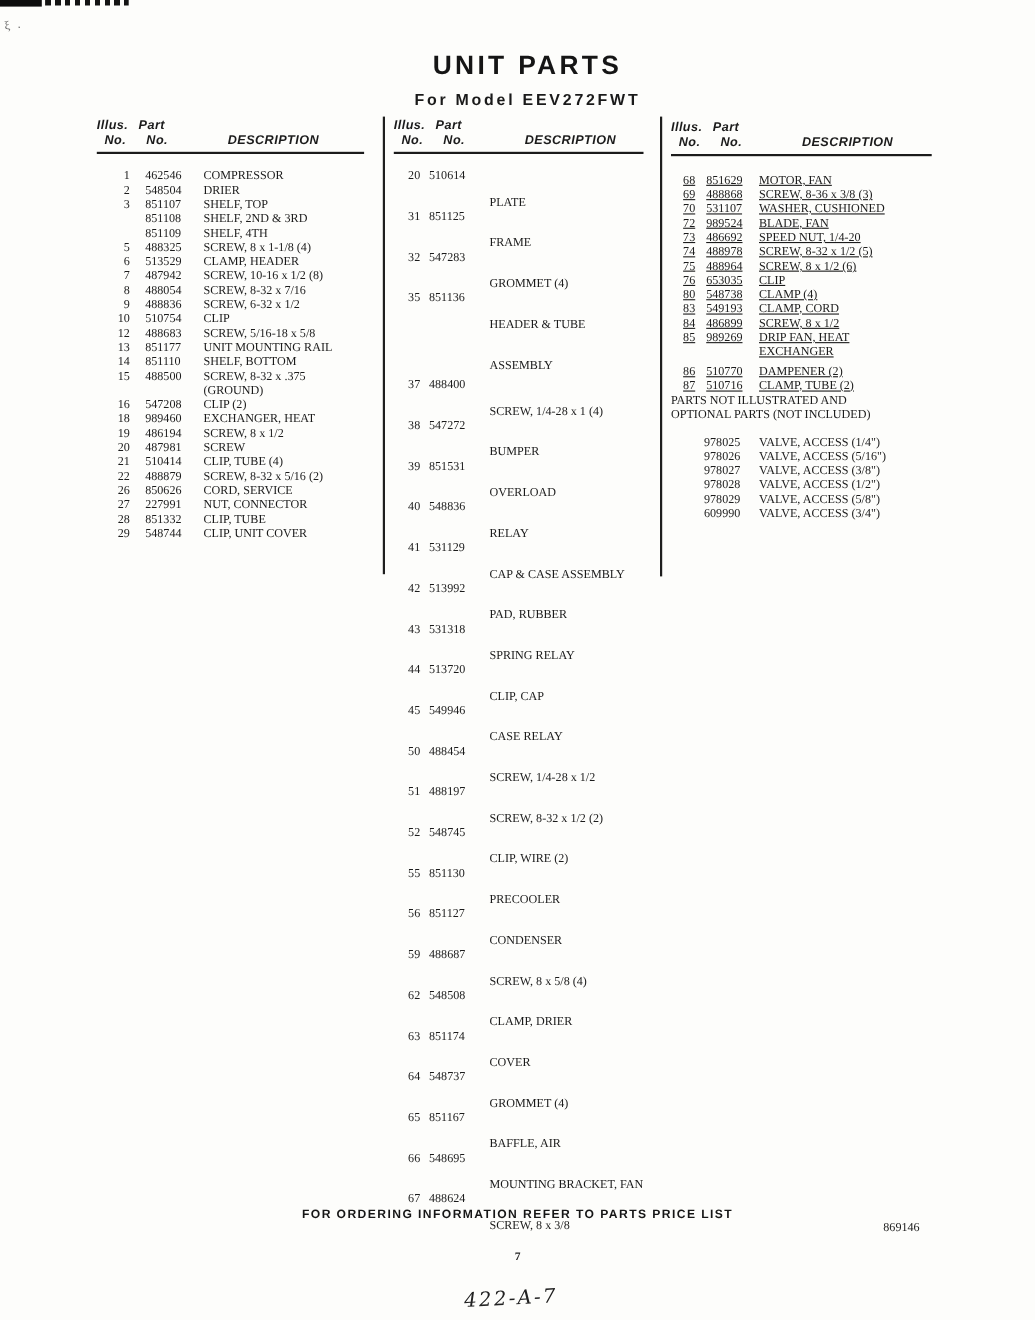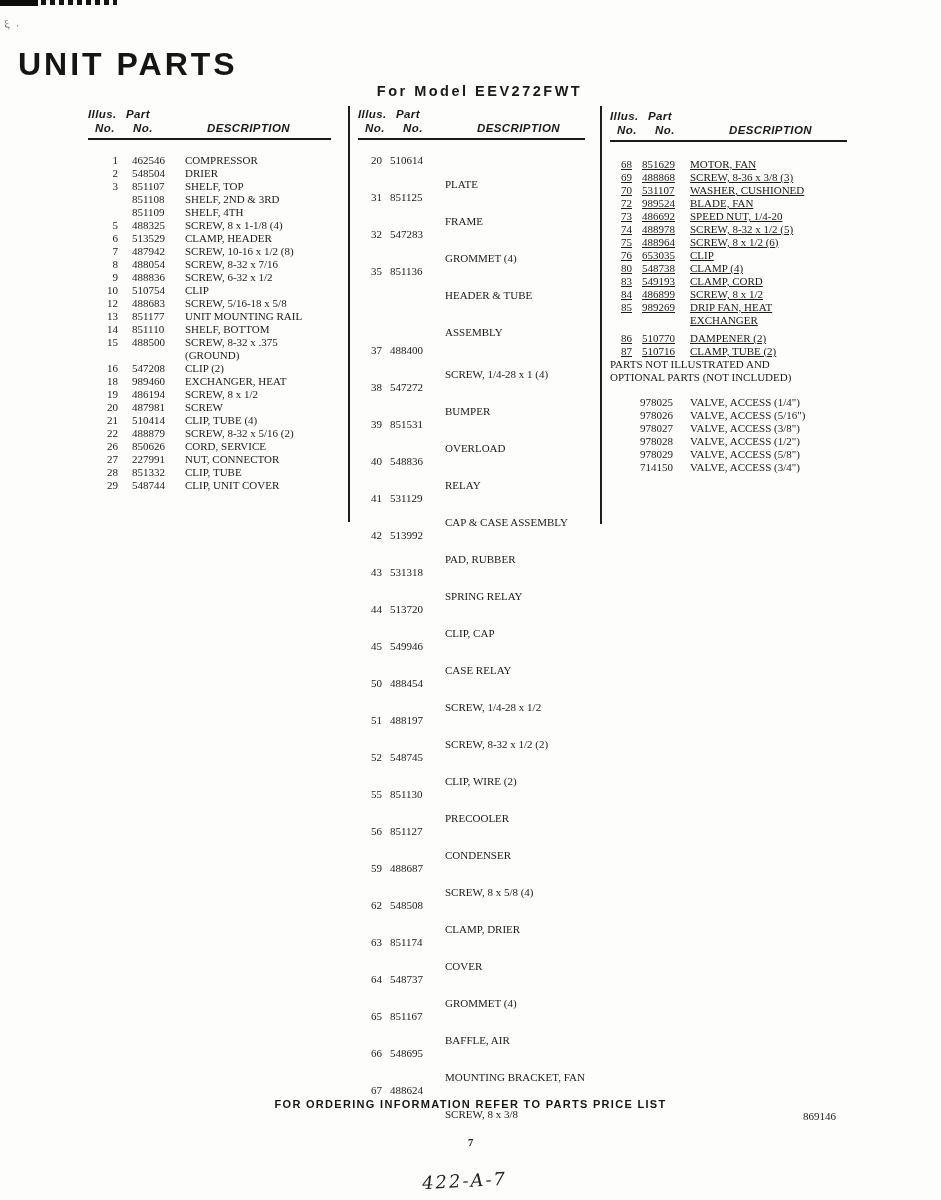--- a/index.html
+++ b/index.html
@@ -8,23 +8,23 @@
     background:#fdfdfb;color:#1b1b1b;overflow:hidden;
     font-family:"Liberation Serif",serif;
   }
   
   .scanbar{position:absolute;left:0;top:0;width:38px;height:6px;background:#0d0d0d;}
   .scandash{position:absolute;left:41px;top:0;width:76px;height:5px;
     background:repeating-linear-gradient(90deg,#141414 0 5px,transparent 5px 9px);}
   .smudge{position:absolute;left:4px;top:17px;font-size:11px;color:#4a4a4a;
     transform:rotate(-8deg);letter-spacing:2px;opacity:.85;}
   
-  .title{position:absolute;left:18px;right:0;top:46px;
+  .title{position:absolute;left:18px;right:0;top:46px;text-align:center;
     font-family:"Liberation Sans",sans-serif;font-weight:bold;
-    font-size:32px;letter-spacing:3px;color:#151515;}
+    font-size:24px;letter-spacing:3px;color:#151515;}
   .subtitle{position:absolute;left:18px;right:0;top:83px;text-align:center;
     font-family:"Liberation Sans",sans-serif;font-weight:bold;
     font-size:14.5px;letter-spacing:2.5px;color:#1a1a1a;}
   
   .col{position:absolute;top:107px;font-size:11px;line-height:13px;}
   .col-1{left:88px;width:250px;}
   .col-2{left:358px;width:234px;}
   .col-3{left:610px;width:244px;top:109px;}
   .col-header{font-family:"Liberation Sans",sans-serif;font-weight:bold;
     font-size:11.5px;line-height:14px;letter-spacing:.4px;}
@@ -488,21 +488,21 @@
           </div>
           <div class="row">
             <span class="part">978028</span>
             <span class="desc">VALVE, ACCESS (1/2")</span>
           </div>
           <div class="row">
             <span class="part">978029</span>
             <span class="desc">VALVE, ACCESS (5/8")</span>
           </div>
           <div class="row">
-            <span class="part">714150</span>
+            <span class="part">609990</span>
             <span class="desc">VALVE, ACCESS (3/4")</span>
           </div>
         </div>
     </div>
   </section>
 
   <div class="footer-note">FOR ORDERING INFORMATION REFER TO PARTS PRICE LIST</div>
   <div class="doc-number">869146</div>
   <div class="page-number">7</div>
   <div class="handwritten">422-A-7</div>

